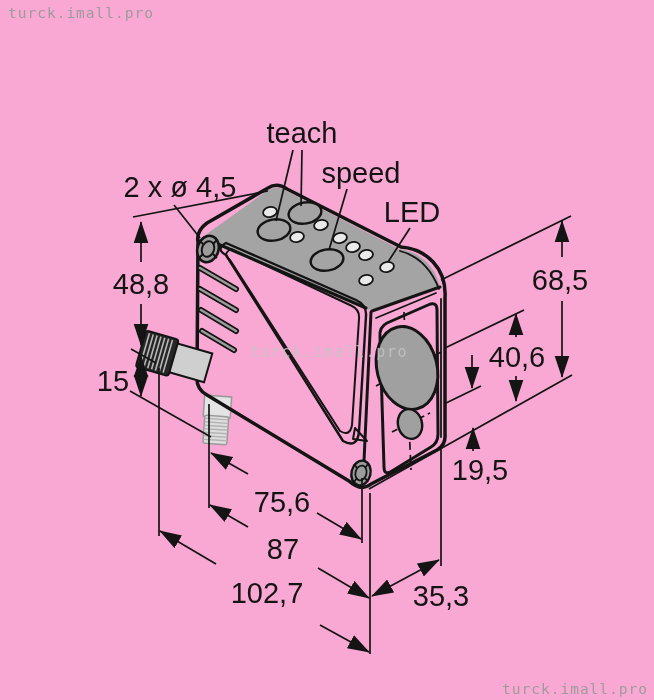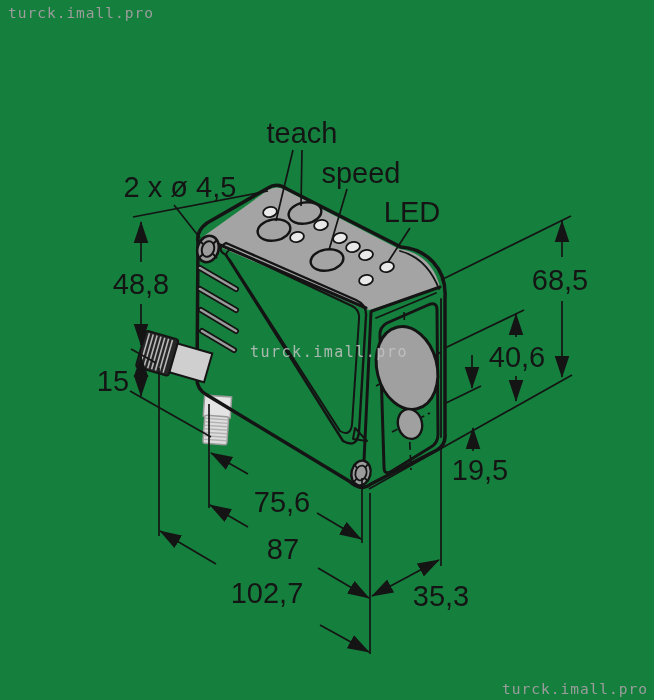--- a/index.html
+++ b/index.html
@@ -1,16 +1,16 @@
 <!DOCTYPE html>
 <html><head>
 <meta charset="utf-8">
 <style>
   html,body{margin:0;padding:0;background:#ffffff;}
-  .stage{position:relative;width:654px;height:700px;background:#15803d;overflow:hidden;
+  .stage{position:relative;width:654px;height:700px;background:#f9a8d4;overflow:hidden;
          font-family:"Liberation Sans", sans-serif;text-align:right;}
   svg{display:block;}
   .dim-label{font-family:"Liberation Sans", sans-serif;font-size:29px;fill:#141414;}
   .wm{font-family:"DejaVu Sans Mono", monospace;font-size:14.5px;fill:#9c9c9c;letter-spacing:1px;}
   .wm-center{font-family:"DejaVu Sans Mono", monospace;font-size:15px;fill:#c4c4c4;opacity:.85;letter-spacing:1.5px;}
   .thin{stroke:#141414;stroke-width:1.7;fill:none;}
   .edge{stroke:#141414;fill:none;stroke-linecap:round;stroke-linejoin:round;}
 </style>
 </head>
 <body>

